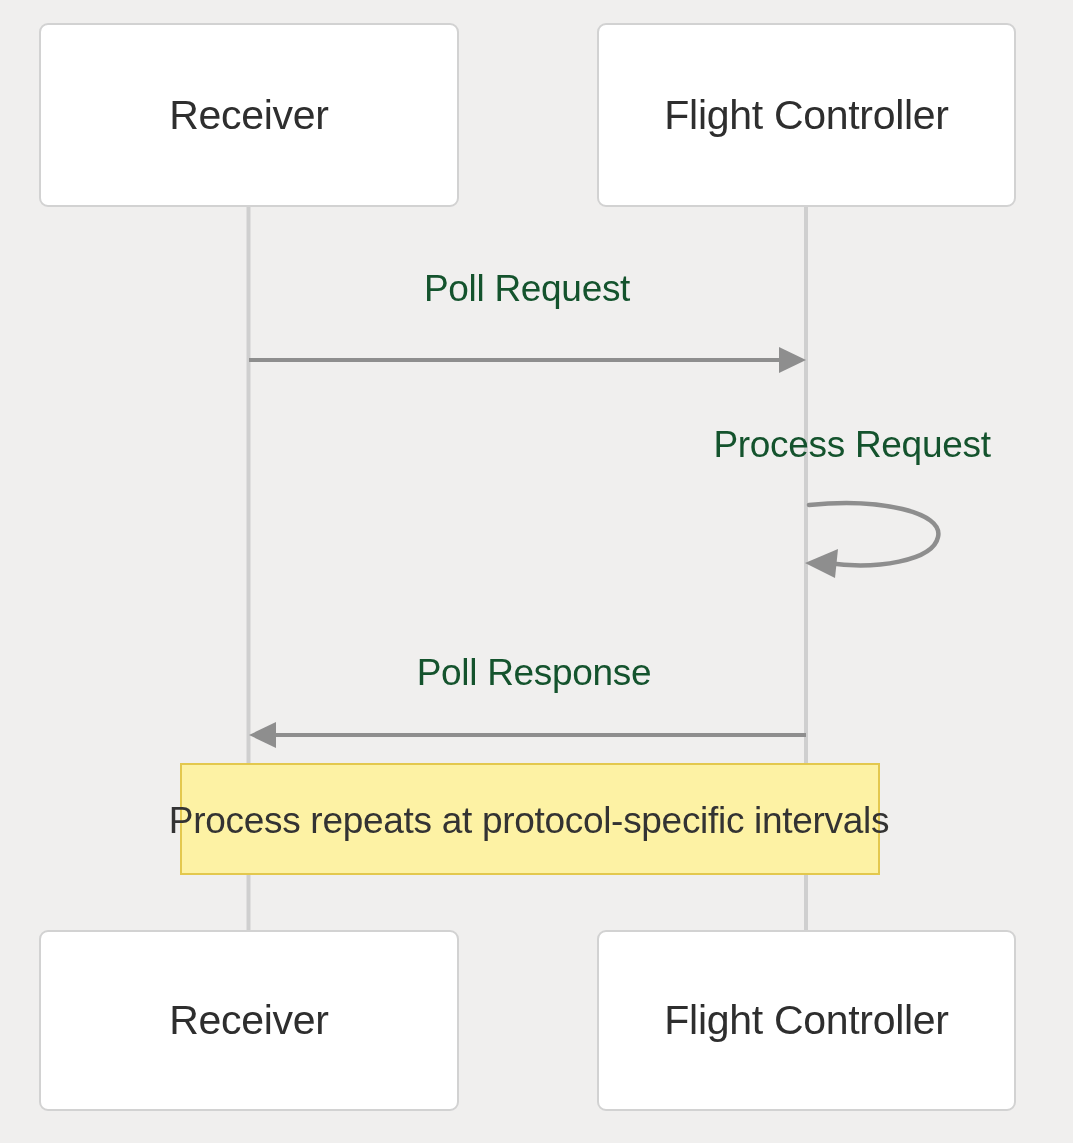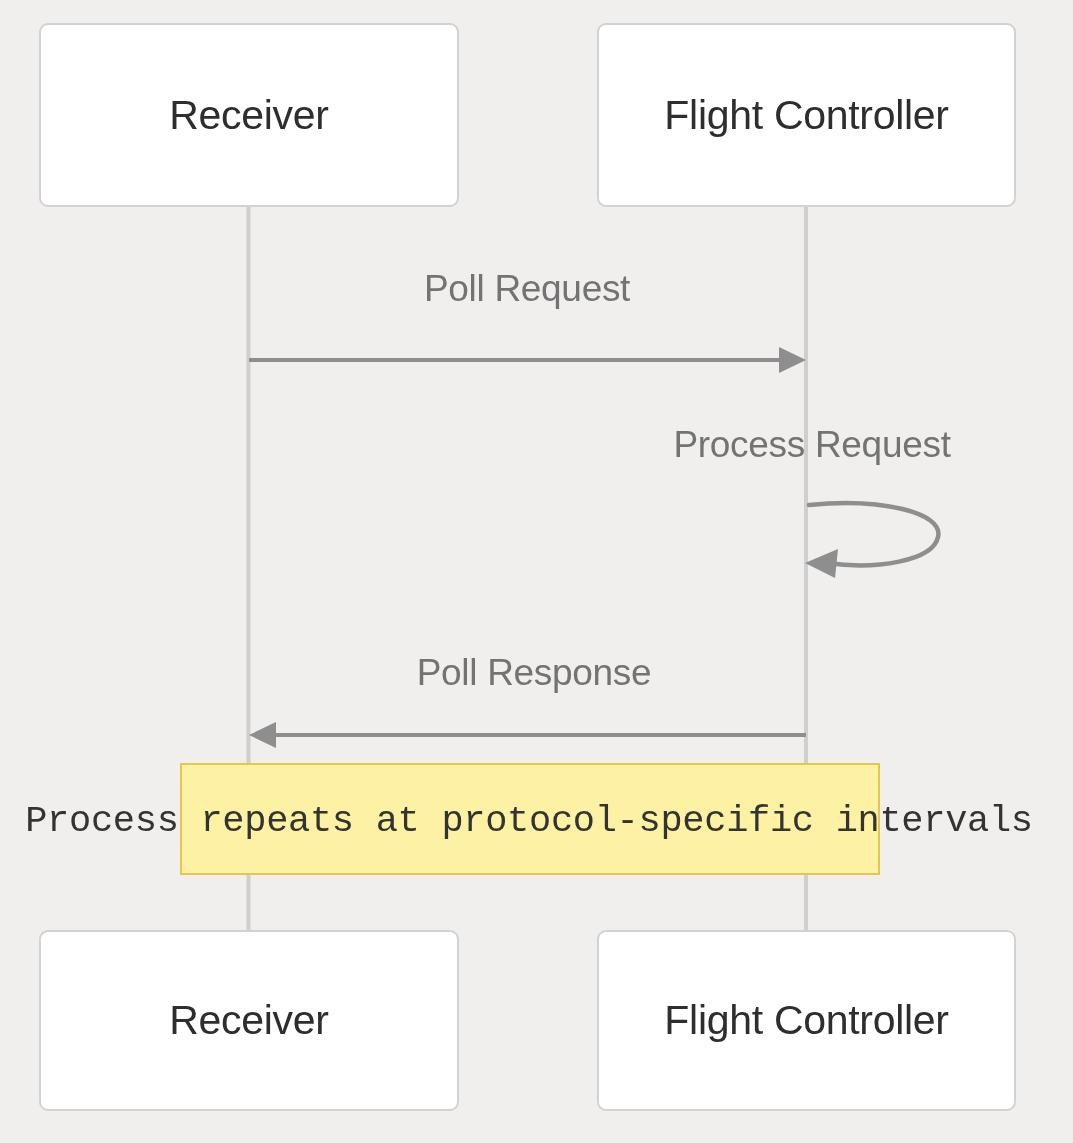--- a/index.html
+++ b/index.html
@@ -39,34 +39,34 @@
     font-family: "Liberation Sans", sans-serif;
     font-size: 41px;
     color: #2e2e2e;
     letter-spacing: -0.3px;
     white-space: nowrap;
   }
   .msg-label {
     position: absolute;
     font-family: "Liberation Sans", sans-serif;
     font-size: 37px;
-    color: #737373;
+    color: #14532d;
     letter-spacing: -0.3px;
     white-space: nowrap;
     transform: translate(-50%, -50%);
   }
   .note-box {
     position: absolute;
     background: #fdf2a4;
     border: 2px solid #e3c84e;
     box-sizing: border-box;
   }
   .note-label {
     position: absolute;
-    font-family: Liberation Mono, monospace;
+    font-family: Liberation Sans, sans-serif;
     font-size: 37px;
     color: #333333;
     letter-spacing: -0.3px;
     white-space: nowrap;
     transform: translate(-50%, -50%);
     text-align: center;
   }
 </style>
 </head>
 <body>
@@ -97,21 +97,21 @@
   <div class="actor-box" style="left:39px; top:23px; width:420px; height:184px;">
     <span class="actor-label">Receiver</span>
   </div>
 
   <div class="actor-box" style="left:597px; top:23px; width:419px; height:184px;">
     <span class="actor-label">Flight Controller</span>
   </div>
 
   <div class="msg-label" style="left:527px; top:289px;">Poll Request</div>
 
-  <div class="msg-label" style="left:812px; top:445px;">Process Request</div>
+  <div class="msg-label" style="left:852px; top:445px;">Process Request</div>
 
   <div class="msg-label" style="left:534px; top:673px;">Poll Response</div>
 
   <div class="note-box" style="left:180px; top:763px; width:700px; height:112px;"></div>
   <div class="note-label" style="left:529px; top:821px;">Process repeats at protocol-specific intervals</div>
 
   <div class="actor-box" style="left:39px; top:930px; width:420px; height:181px;">
     <span class="actor-label">Receiver</span>
   </div>
 

